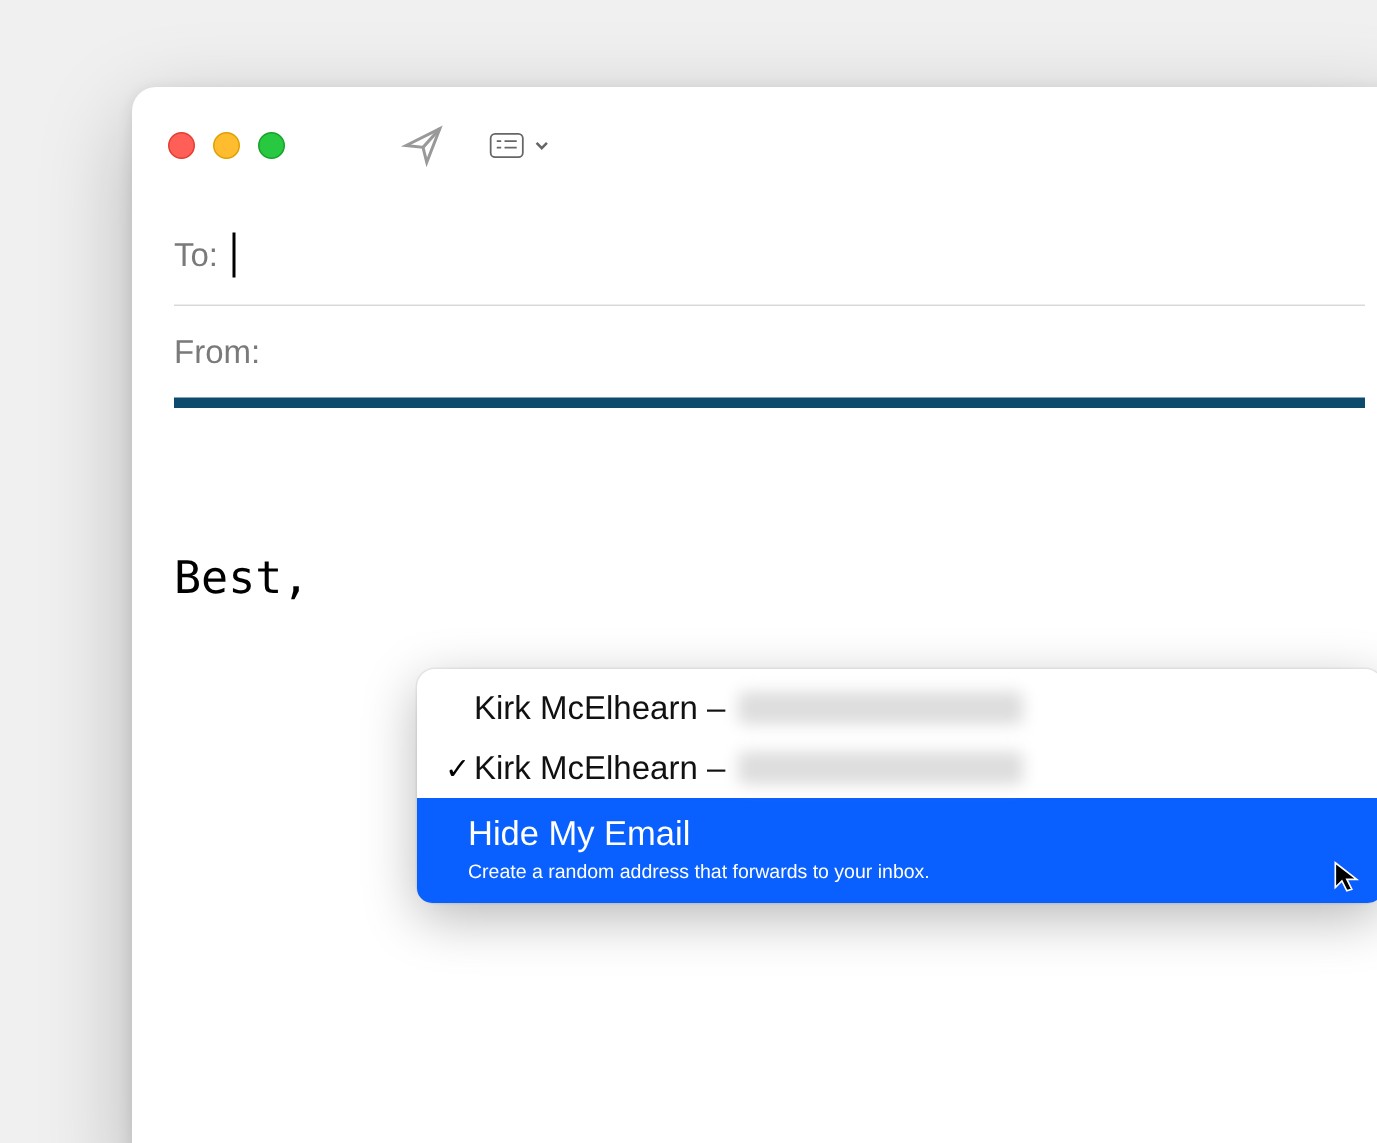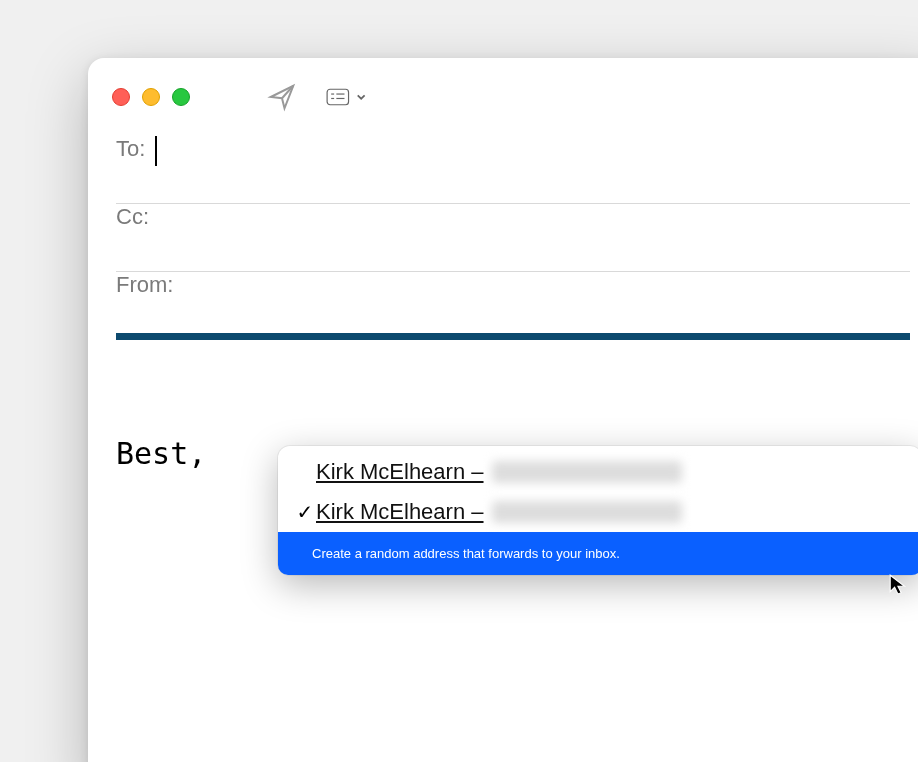--- a/index.html
+++ b/index.html
@@ -42,21 +42,21 @@
   .tb-group { display:flex; align-items:center; gap: 24px; }
   .send-icon svg { width:30px; height:30px; stroke:#999; fill:none; stroke-width:1.6; }
   .format-icon { display:flex; align-items:center; gap:6px; color:#777;}
   .format-icon svg.box { width:32px; height:24px; stroke:#666; fill:none; stroke-width:1.6;}
   .format-icon svg.chev { width:14px; height:14px; stroke:#666; fill:none; stroke-width:2;}
   .fields {
     padding: 0 28px;
   }
   .field-row {
     display:flex;
-    align-items:flex-start;
+    align-items:center;
     height:68px;
     border-bottom: 1px solid #d9d9d9;
     gap:10px;
   }
   .field-label {
     color:#7a7a7a;
     font-size:22px;
     min-width: 0;
   }
   .field-input {
@@ -99,21 +99,21 @@
     border-radius:8px;
     min-height:40px;
     cursor:default;
   }
   .dd-check {
     width:22px;
     text-align:center;
     font-size:20px;
     color:#000;
   }
-  .dd-label { display:flex; align-items:center; gap:4px;text-decoration:underline;}
+  .dd-label { display:flex; align-items:center; gap:4px;}
   .blur {
     display:inline-block;
     width:190px; height:22px;
     background:#ddd;
     border-radius:4px;
     filter: blur(5px);
     margin-left:4px;
   }
   .dd-item.highlight {
     background:#0a60ff;
@@ -166,24 +166,20 @@
       </div>
     </div>
   </div>
 
   <div class="fields">
     <div class="field-row">
       <span class="field-label">To:</span>
       <span class="text-cursor"></span>
       <input class="field-input" style="">
     </div>
-    <div class="field-row">
-      <span class="field-label">Cc:</span>
-      <input class="field-input" style="">
-    </div>
     <div class="field-row" style="border-bottom:7px solid #0c4a6e;">
       <span class="field-label">From:</span>
     </div>
   </div>
 
   <div class="body-area">
     <p>Best,</p>
   </div>
 
   <div class="dropdown">
@@ -195,20 +191,21 @@
       </span>
     </div>
     <div class="dd-item">
       <span class="dd-check">✓</span>
       <span class="dd-label">
         <span>Kirk McElhearn –</span>
         <span class="blur"></span>
       </span>
     </div>
     <div class="dd-item highlight">
+      <div class="dd-title">Hide My Email</div>
       <div class="dd-sub">Create a random address that forwards to your inbox.</div>
     </div>
   </div>
 
   <div class="cursor-pointer">
     <svg viewBox="0 0 20 20">
         <path d="M2 2 L2 17 L6 13 L9 19 L12 18 L9 12 L15 12 Z" fill="#000" stroke="#fff" stroke-width="1"></path>
       </svg>
   </div>
 </div>

